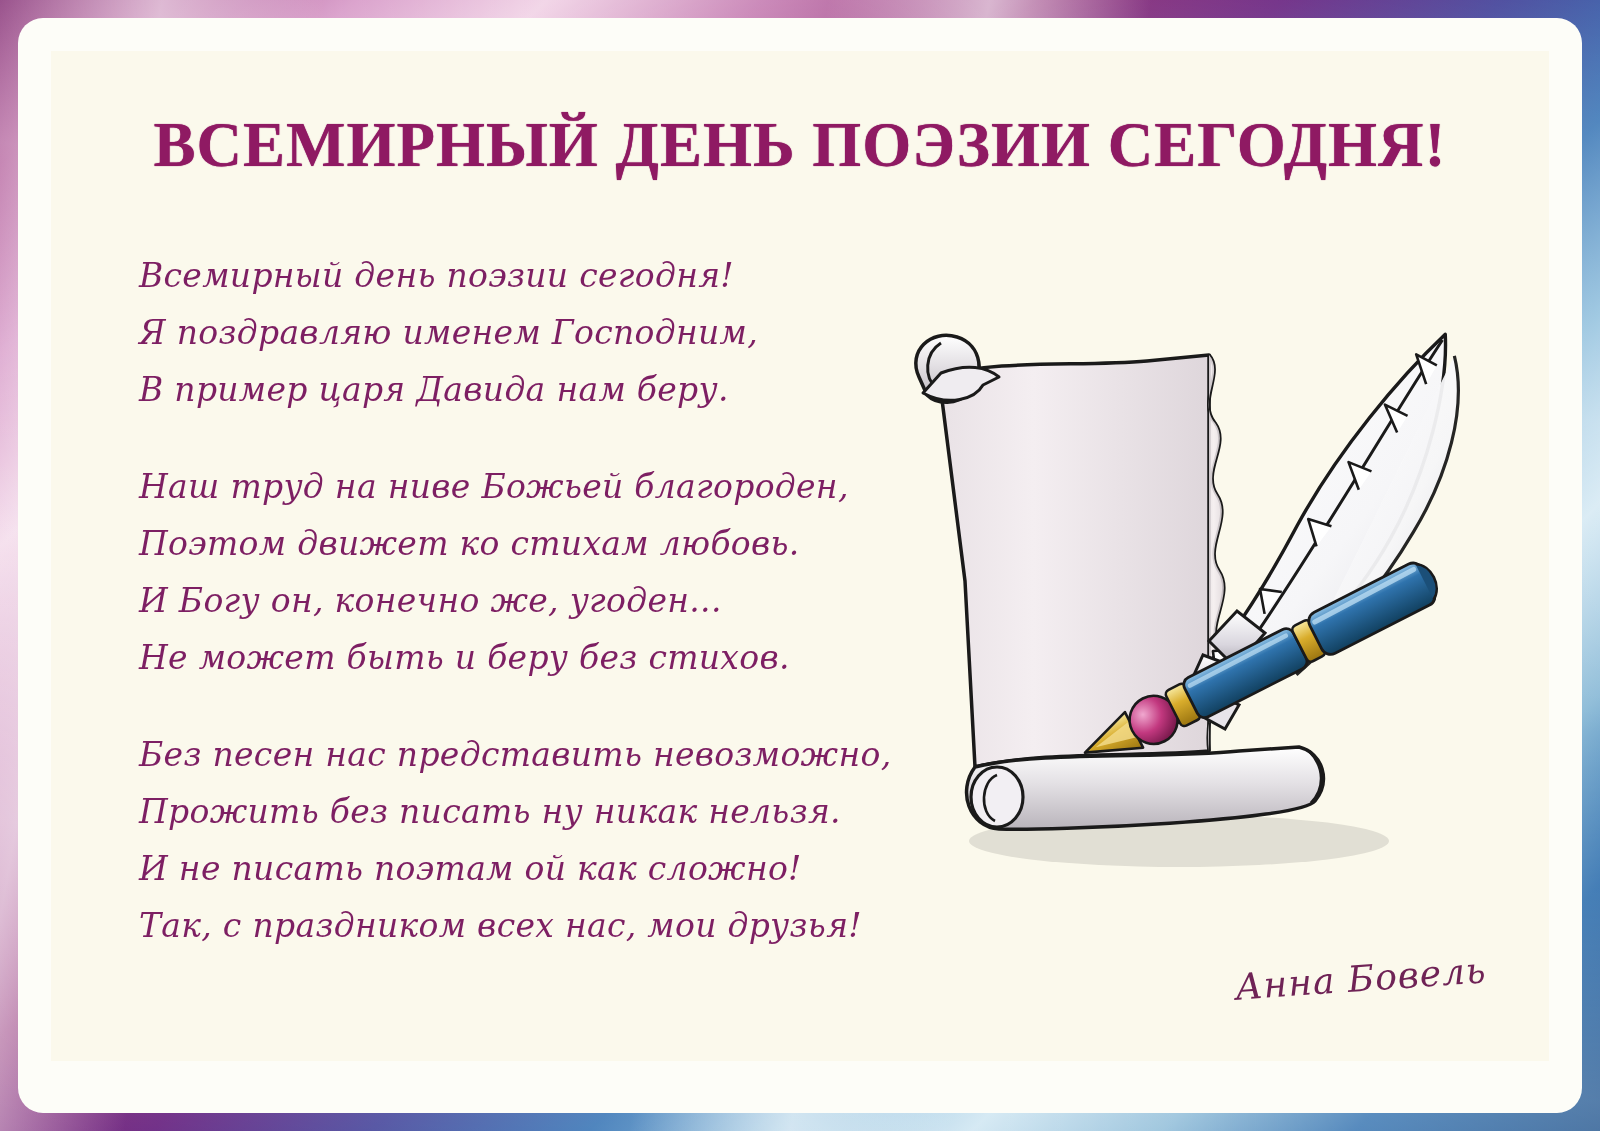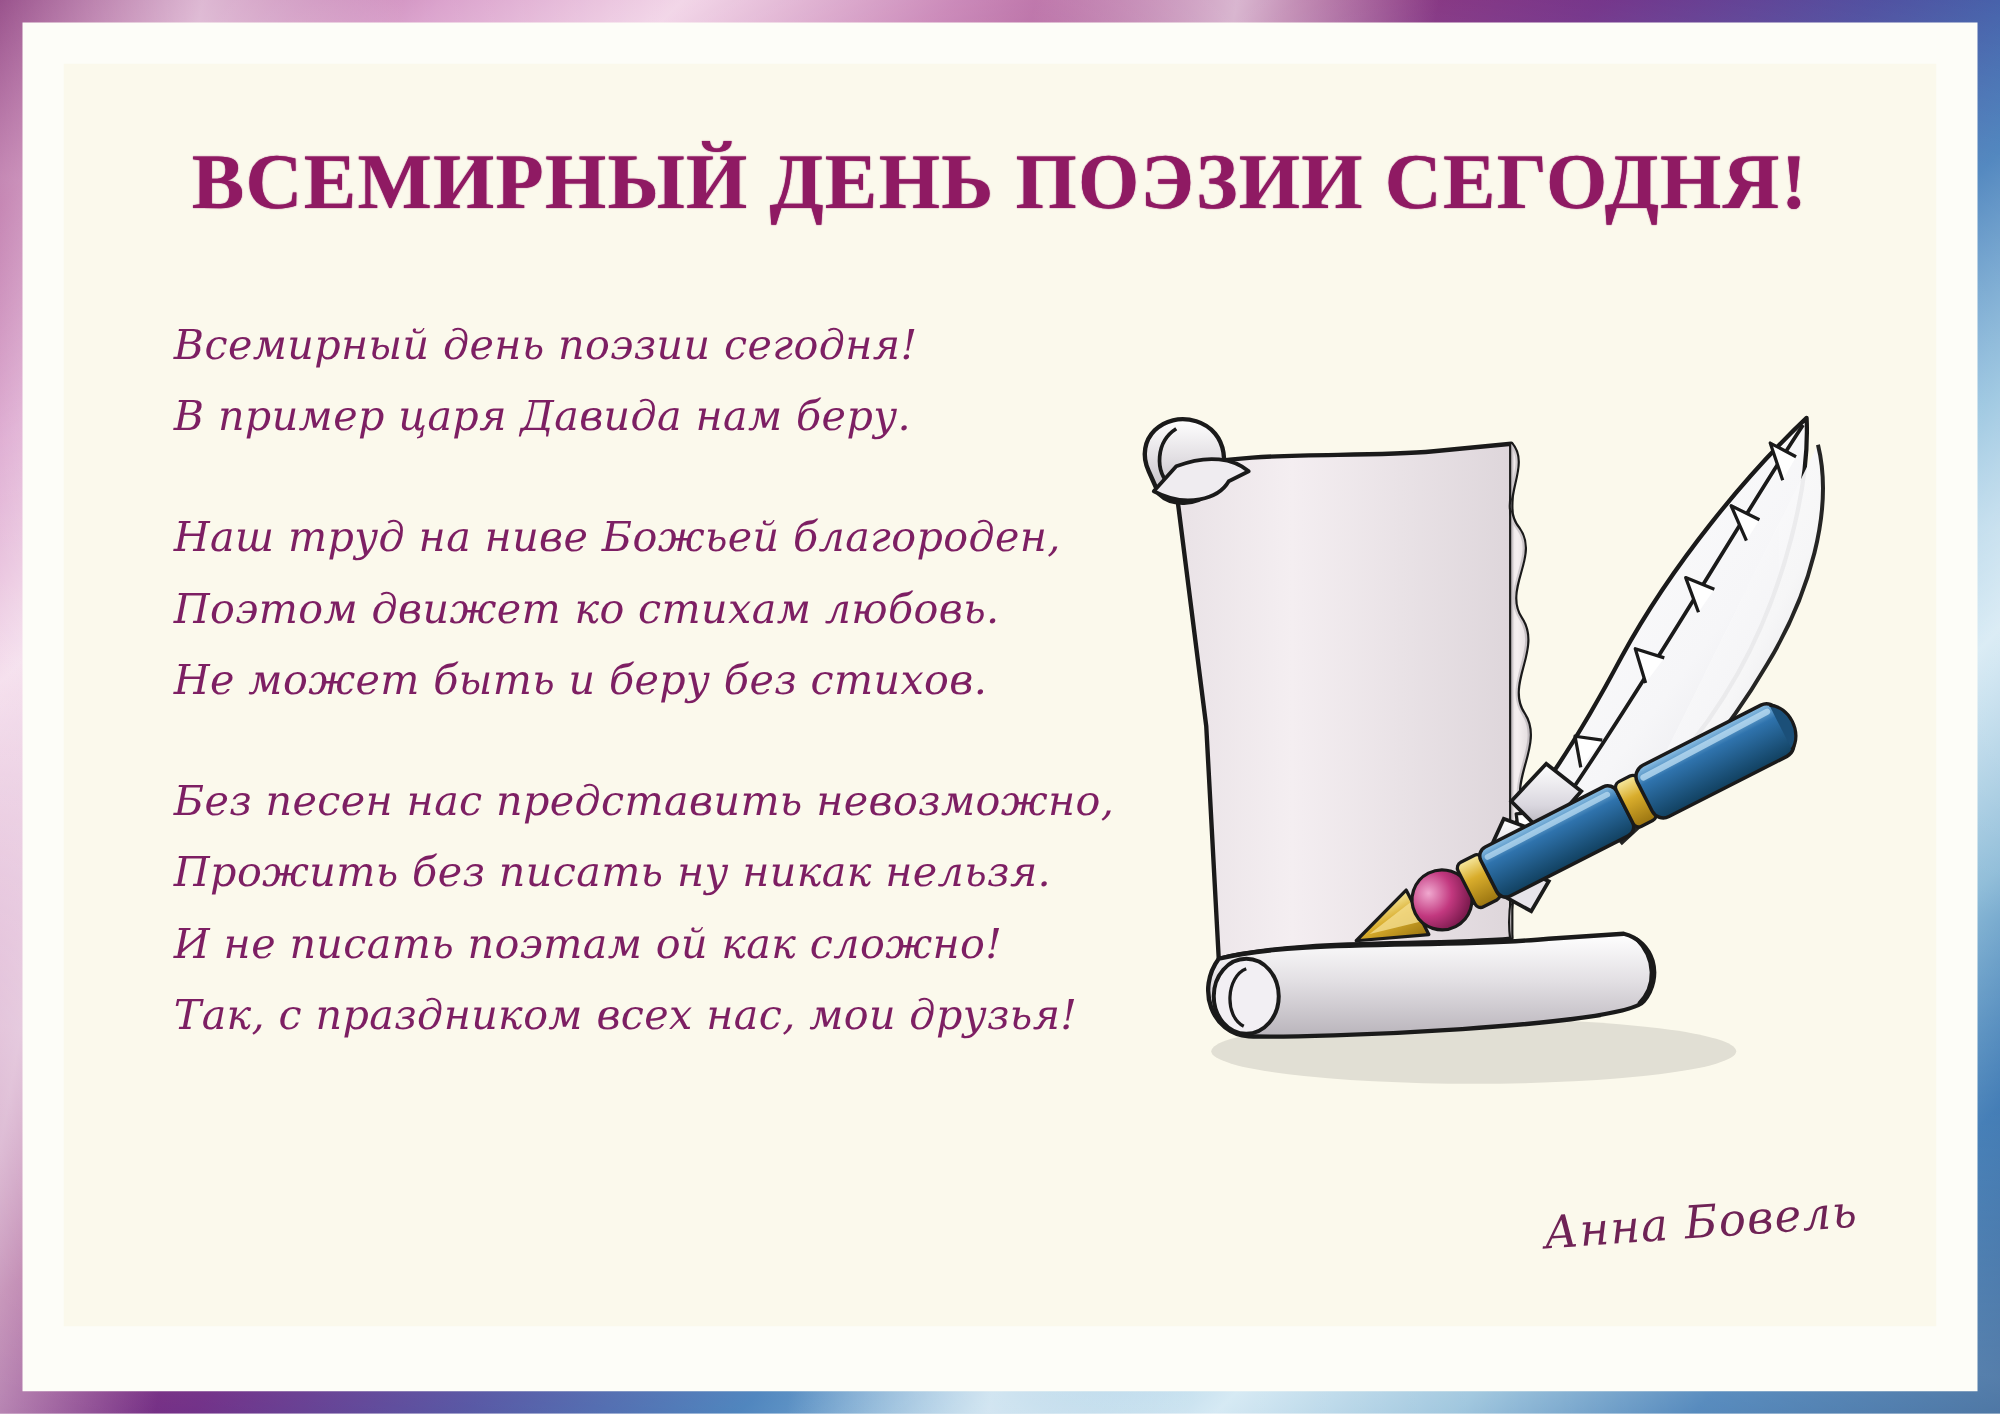--- a/index.html
+++ b/index.html
@@ -67,20 +67,21 @@
   }
 
   
   .mat {
     position: absolute;
     left: 18px;
     top: 18px;
     right: 18px;
     bottom: 18px;
     background: #fdfdf8;
+    border-radius: 25px;
   }
 
   
   .page {
     position: absolute;
     left: 33px;
     top: 33px;
     right: 33px;
     bottom: 52px;
     background: #fbf9ec;
@@ -151,26 +152,28 @@
 
   <div class="mat">
     <div class="page">
 
       <div class="title">ВСЕМИРНЫЙ ДЕНЬ ПОЭЗИИ СЕГОДНЯ!</div>
 
       <div class="poem">
 
         <div class="stanza">
           <div class="line">Всемирный день поэзии сегодня!</div>
+          <div class="line">Я поздравляю именем Господним,</div>
           <div class="line">В пример царя Давида нам беру.</div>
         </div>
 
         <div class="stanza">
           <div class="line">Наш труд на ниве Божьей благороден,</div>
           <div class="line">Поэтом движет ко стихам любовь.</div>
+          <div class="line">И Богу он, конечно же, угоден...</div>
           <div class="line">Не может быть и беру без стихов.</div>
         </div>
 
         <div class="stanza">
           <div class="line">Без песен нас представить невозможно,</div>
           <div class="line">Прожить без писать ну никак нельзя.</div>
           <div class="line">И не писать поэтам ой как сложно!</div>
           <div class="line">Так, с праздником всех нас, мои друзья!</div>
         </div>
 

